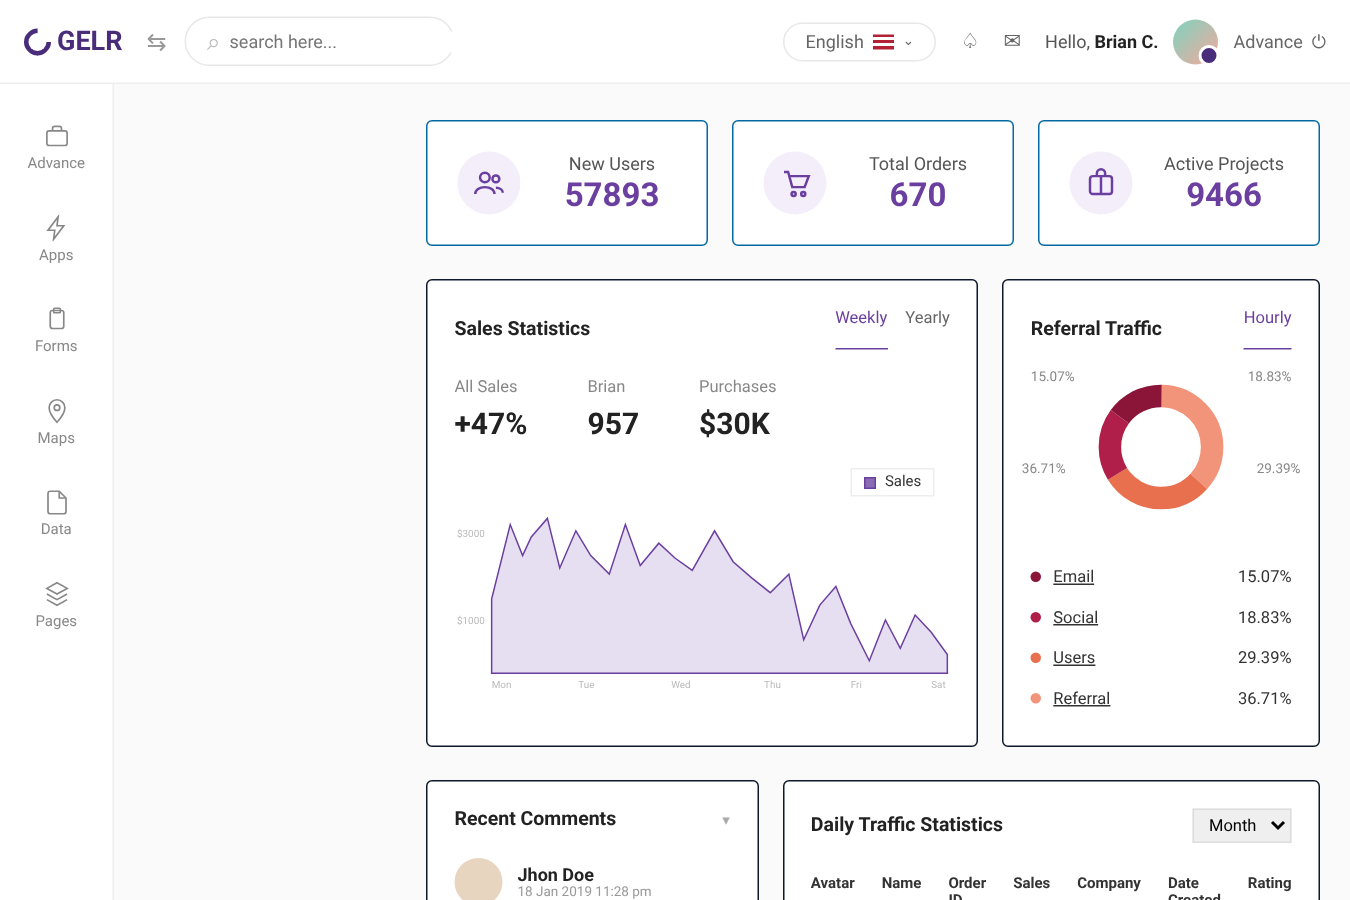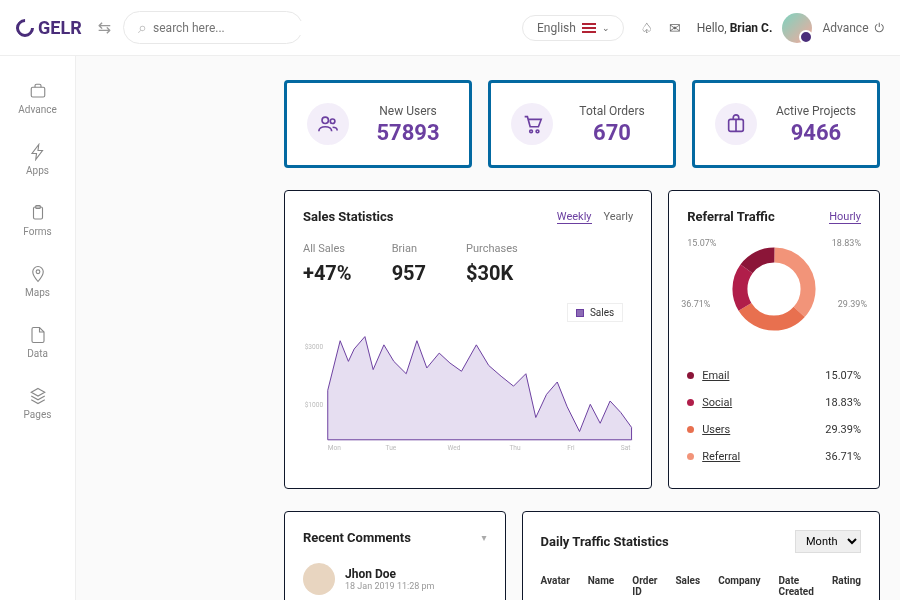--- a/index.html
+++ b/index.html
@@ -20,32 +20,32 @@
 .hello b { color:#222; }
 .avatar { width:30px; height:30px; border-radius:50%; background:linear-gradient(135deg,#7dd3c0,#f5a89b); margin:0 10px; position:relative; }
 .avatar::after { content:""; position:absolute; bottom:-1px; right:-1px; width:10px; height:10px; background:#4a2d7a; border-radius:50%; border:2px solid #fff; }
 .logout { font-size:12px; color:#666; display:flex; align-items:center; gap:6px; }
 .layout { display:flex; height:544px; }
 .sidebar { width:76px; background:#fff; border-right:1px solid #eee; padding-top:12px; }
 .side-item { display:flex; flex-direction:column; align-items:center; gap:4px; padding:14px 0; color:#888; font-size:10px; cursor:pointer; }
 .side-item svg { width:18px; height:18px; stroke:#888; fill:none; stroke-width:1.5; }
 .main { flex:1; padding:24px 20px 0 20px; overflow-y:auto; }
 .cards-row { display:flex; gap:16px; margin-bottom:22px; margin-left:188px; }
-.stat-card { flex:1; background:#fff; border:3px solid #0369a1; border-radius:4px; padding:20px; display:flex; align-items:center; gap:18px; }
+.stat-card { flex:1; background:#fff; border:1px solid #0369a1; border-radius:4px; padding:20px; display:flex; align-items:center; gap:18px; }
 .stat-icon { width:42px; height:42px; background:#f3eef9; border-radius:50%; display:flex; align-items:center; justify-content:center; }
 .stat-icon svg { width:22px; height:22px; stroke:#6b3fa0; fill:none; stroke-width:1.8; }
 .stat-text { text-align:center; flex:1; }
 .stat-label { font-size:12px; color:#555; margin-bottom:2px; }
 .stat-value { font-size:22px; font-weight:700; color:#6b3fa0; }
 .content-row { display:flex; gap:16px; margin-bottom:22px; margin-left:188px; }
 .panel { background:#fff; border:1px solid #0f172a; border-radius:4px; padding:18px; }
 .panel-header { display:flex; justify-content:space-between; align-items:center; margin-bottom:18px; }
 .panel-title { font-size:13px; font-weight:700; color:#222; }
 .panel-tabs { font-size:11px; display:flex; gap:12px; }
-.tab-active { color:#6b3fa0; border-bottom:1px solid #6b3fa0; padding-bottom:0; }
+.tab-active { color:#6b3fa0; border-bottom:1px solid #6b3fa0; padding-bottom:14px; }
 .tab { color:#666; }
 .sales-panel { flex:1.9; }
 .sales-metrics { display:flex; gap:40px; margin-bottom:12px; }
 .metric-label { font-size:11px; color:#888; margin-bottom:6px; }
 .metric-value { font-size:20px; font-weight:700; color:#222; }
 .chart-area { position:relative; height:170px; margin-top:8px; }
 .chart-legend { position:absolute; top:6px; right:10px; font-size:10px; display:flex; align-items:center; gap:6px; background:#fff; padding:3px 8px; border:1px solid #eee; }
 .legend-box { width:8px; height:8px; background:#8c6bb5; border:1px solid #6b3fa0; }
 .referral-panel { flex:1; }
 .donut-wrap { display:flex; justify-content:center; margin:20px 0 28px; position:relative; }

